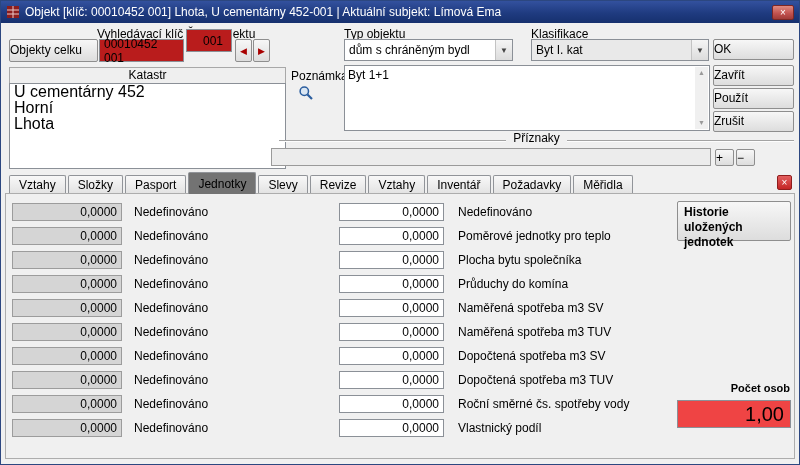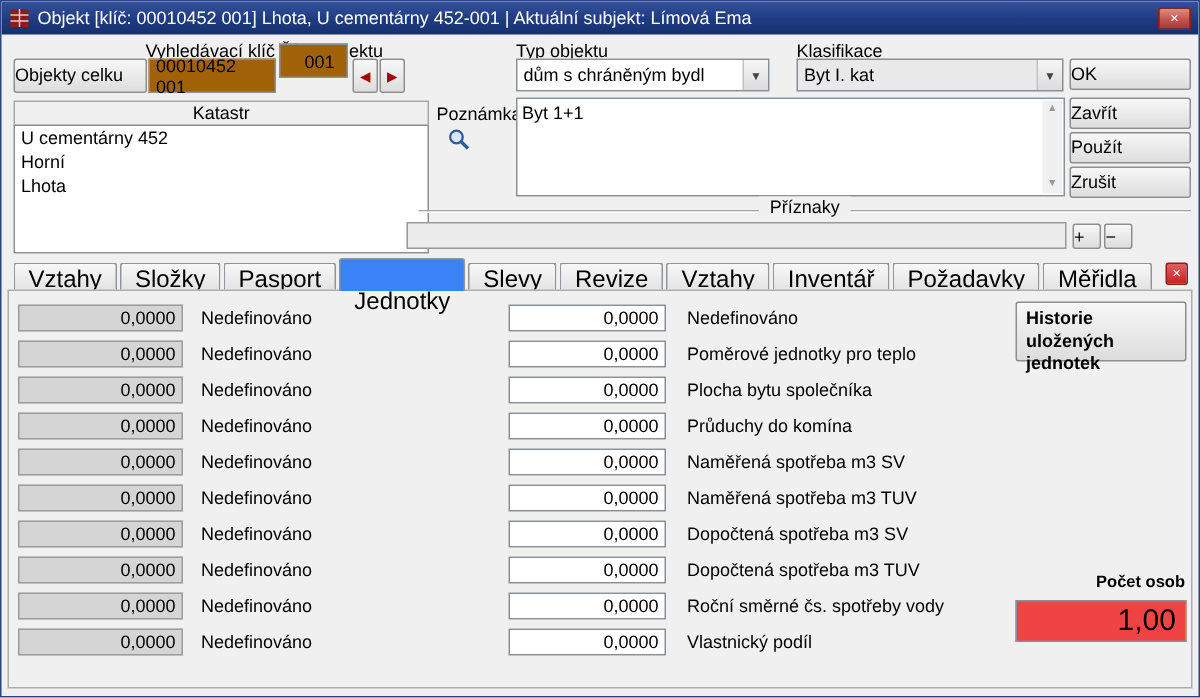--- a/index.html
+++ b/index.html
@@ -13,21 +13,21 @@
               color:#fff; display:flex; align-items:center; padding:0 5px; font-size:12px; }
   .titlebar .app-icon { width:14px; height:14px; margin-right:5px; flex:0 0 auto; }
   .titlebar .title-text { flex:1; white-space:nowrap; overflow:hidden; text-overflow:ellipsis; }
   .close-btn { width:22px; height:15px; background:linear-gradient(#e08a80,#c0504d 60%,#a03c38);
                border:1px solid #7d2724; border-radius:2px; color:#fff; font-size:10px;
                line-height:13px; text-align:center; cursor:default; }
 
   
   .btn { background:linear-gradient(#f7f7f7,#dddddd); border:1px solid #8e8e8e;
          border-radius:2px; font-size:12px; color:#000; text-align:left; cursor:default; }
-  .edit { background:#a16207; border:1px solid #8b9097; font-size:12px; padding:1px 4px;
+  .edit { background:#b91c1c; border:1px solid #8b9097; font-size:12px; padding:1px 4px;
           display:flex; align-items:center; }
 
   
   .lbl { position:absolute; font-size:12px; color:#000; white-space:nowrap; }
   .objects-btn { position:absolute; left:8px; top:38px; width:89px; height:23px; line-height:21px; }
   .search-key { position:absolute; left:98px; top:38px; width:85px; height:23px; }
   .object-number { position:absolute; left:185px; top:28px; width:46px; height:23px;padding-left:16px; }
   .navbtn { position:absolute; top:38px; width:17px; height:23px; display:flex; align-items:center;
             justify-content:center; font-size:9px; color:#a80000; }
   .combo { position:absolute; height:22px; background:#fff; border:1px solid #8b9097;
@@ -37,21 +37,21 @@
                      border-left:1px solid #c3c3c3; background:linear-gradient(#f5f5f5,#dcdcdc);
                      font-size:8px; color:#444; }
   .combo.disabled { background:#e9e9e9; }
   .abtn { position:absolute; left:712px; width:81px; height:21px; line-height:19px; }
 
   .kat-header { position:absolute; left:8px; top:66px; width:277px; height:17px;
                 border:1px solid #a8a8a8; background:#efefef; text-align:center;
                 font-size:12px; line-height:15px; }
   .kat-list { position:absolute; left:8px; top:82px; width:277px; height:86px;
               background:#fff; border:1px solid #8b9097; overflow:hidden; }
-  .kat-item { font-size:12px; padding:0 4px; line-height:16px; }
+  .kat-item { font-size:16px; padding:0 4px; line-height:16px; }
 
   .note-label { position:absolute; left:290px; top:68px; font-size:12px; }
   .magnifier { position:absolute; left:297px; top:84px; }
   .note-box { position:absolute; left:343px; top:64px; width:366px; height:66px;
               background:#fff; border:1px solid #8b9097; }
   .note-text { position:absolute; left:3px; top:2px; font-size:12px; }
   .note-scroll { position:absolute; top:1px; bottom:1px; right:1px; width:13px;
                  background:#f0f0f0; }
   .note-scroll .up, .note-scroll .down { position:absolute; left:0; width:13px; height:12px;
                  font-size:7px; color:#9a9a9a; text-align:center; line-height:12px; }
@@ -63,22 +63,22 @@
   .flags-sep span { position:relative; background:#f0f0f0; padding:0 7px; }
   .flags-field { position:absolute; left:270px; top:147px; width:440px; height:18px;
                  background:#ececec; border:1px solid #9a9a9a; font-size:12px; }
   .sbtn { position:absolute; top:148px; width:19px; height:17px; line-height:14px; font-size:12px; }
 
   
   .tabbar { position:absolute; left:8px; top:171px; right:26px; height:22px;
             display:flex; align-items:flex-end; }
   .tab { border:1px solid #919499; border-bottom:none; border-radius:2px 2px 0 0;
          background:linear-gradient(#f8f8f8,#e2e2e2); height:19px; padding:2px 9px 0;
-         font-size:16px; margin-right:2px; white-space:nowrap; cursor:default; }
-  .tab.active { background:#3b82f6; height:22px; padding-top:20px; position:relative; z-index:3; }
+         font-size:12px; margin-right:2px; white-space:nowrap; cursor:default; }
+  .tab.active { background:#737373; height:22px; padding-top:4px; position:relative; z-index:3; }
   .tab-close { position:absolute; right:7px; top:174px; width:15px; height:15px;
                background:linear-gradient(#e25f5f,#c42424); border:1px solid #8f1d1d; border-radius:2px;
                color:#fff; font-size:10px; line-height:13px; text-align:center; z-index:4; }
 
   
   .panel { position:absolute; left:4px; right:4px; top:192px; height:266px;
            background:#f0f0f0; border:1px solid #adadad; }
   .rows { position:absolute; left:6px; top:9px; right:2px; }
   .urow { display:flex; align-items:center; height:18px; margin-bottom:6px; }
   .val { height:18px; font-size:12px; text-align:right; padding:1px 4px 0 2px; }

